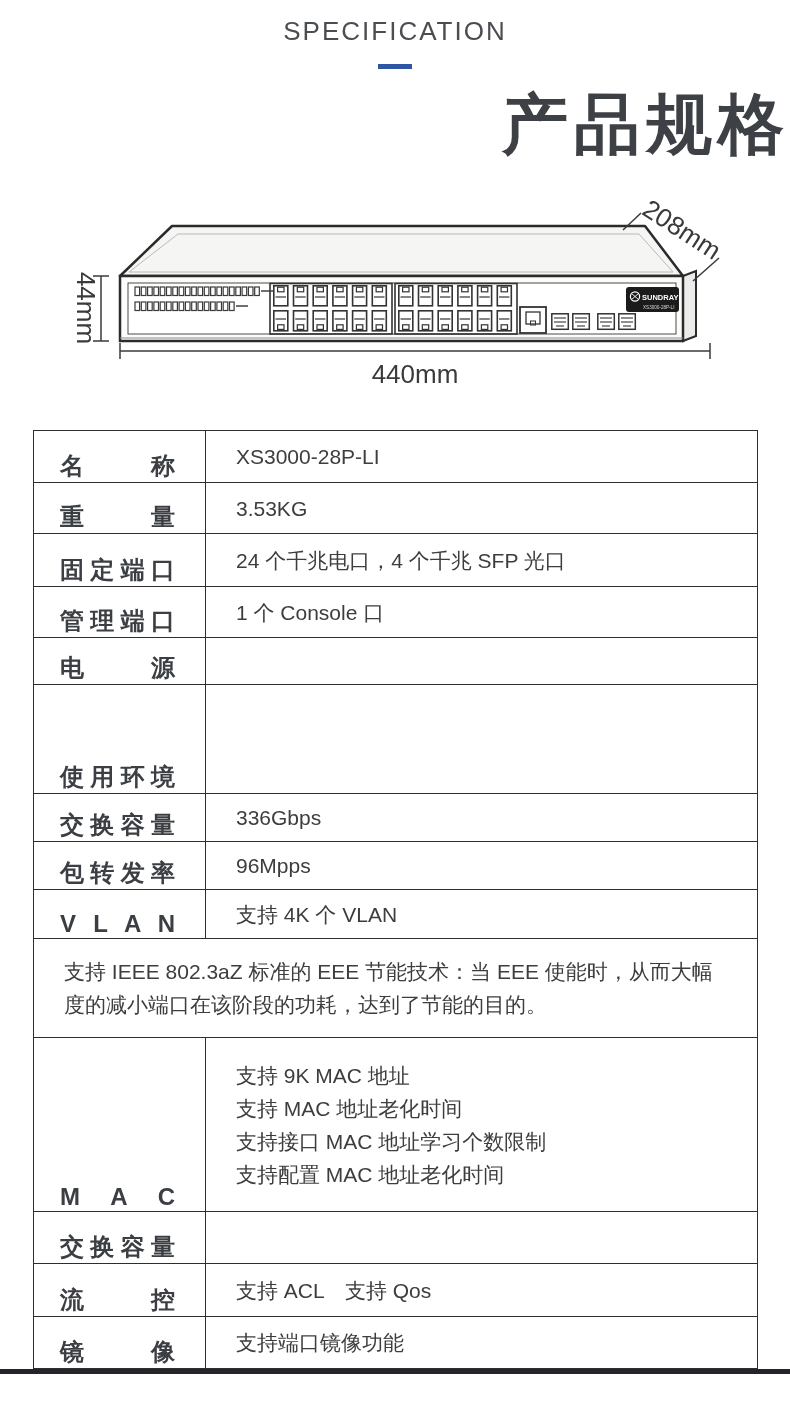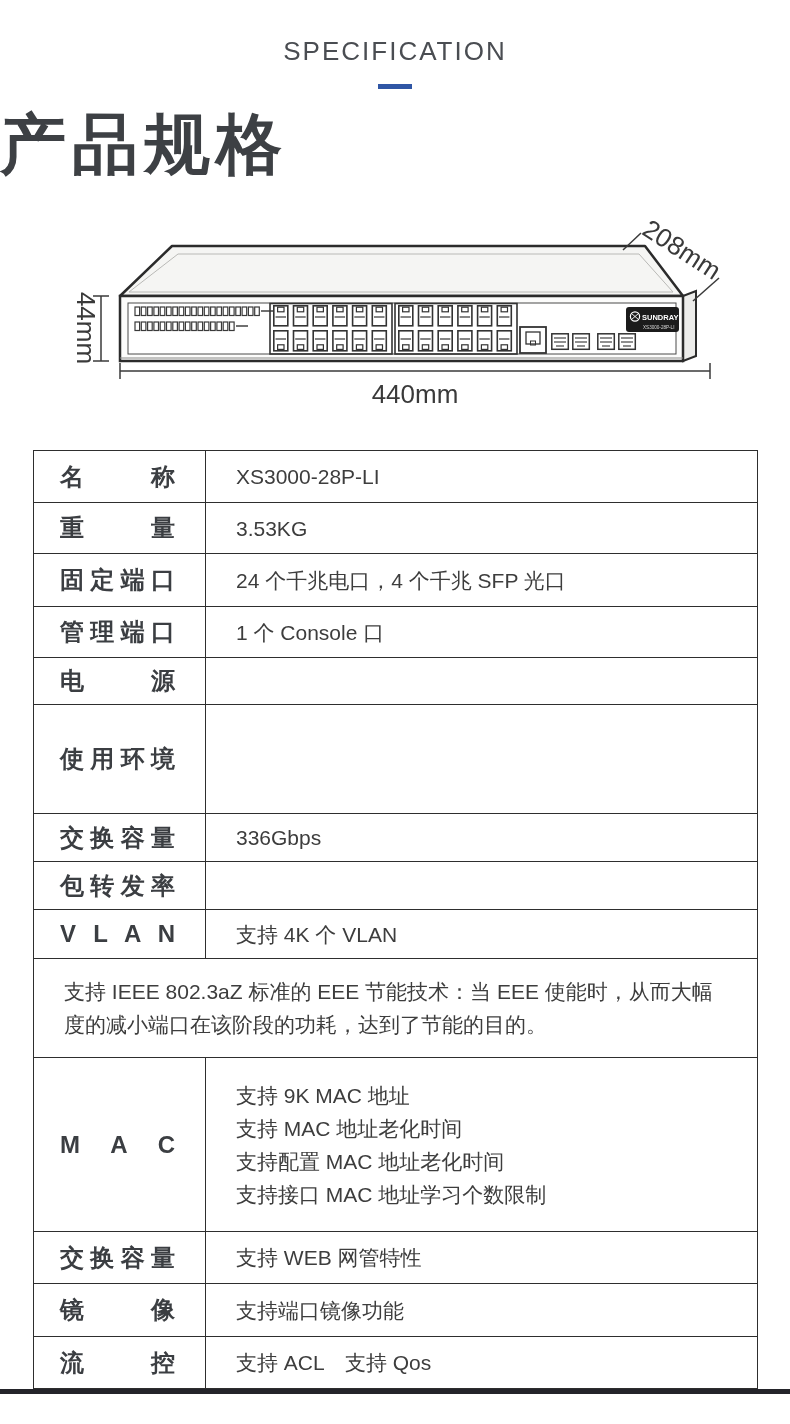--- a/index.html
+++ b/index.html
@@ -3,45 +3,45 @@
 <meta charset="utf-8">
 <style>
   * { margin:0; padding:0; box-sizing:border-box; }
   html,body { background:#ffffff; }
   body {
     width:790px; height:1424px; overflow:hidden;
     font-family:"Liberation Sans","DejaVu Sans",sans-serif;
     color:#3d4044;
   }
   .eyebrow {
-    margin-top:36px; text-align:center;
+    margin-top:16px; text-align:center;
     font-size:26px; letter-spacing:2px; color:#4a4d52; font-weight:400;
   }
   .accent-dash {
     width:34px; height:5px; background:#2f56a5;
     margin:17px auto 0 auto;
   }
   .page-title {
-    margin-top:14px; text-align:left;
+    margin-top:14px; text-align:right;
     font-size:66px; font-weight:700; letter-spacing:6px; color:#3d4044;
     line-height:82px;
   }
   .diagram-wrap { margin:26px 25px 0 25px; }
   svg text { font-family:"Liberation Sans","DejaVu Sans",sans-serif; }
 
   .spec-table {
     margin:30px 32px 0 33px;
     border:1px solid #2e2e2e;
   }
   .spec-row { display:flex; border-top:1px solid #2e2e2e; align-items:stretch; }
   .spec-row:first-child { border-top:none; }
   .spec-label {
     width:172px; flex:0 0 172px;
     border-right:1px solid #2e2e2e;
-    display:flex; align-items:center;
+    display:flex; align-items:flex-end;
     font-size:24px; font-weight:600; color:#3b3e42;
   }
   .spec-label span {
     display:block; width:100%; padding:0 30px 0 26px;
     text-align:justify; text-align-last:justify;
   }
   .spec-value {
     flex:1 1 auto;
     display:flex; flex-direction:column; justify-content:center;
     padding:7px 24px 7px 30px;
@@ -272,20 +272,23 @@
         <span>交换容量</span>
       </div>
     <div class="spec-value">
         <span class="line">336Gbps</span>
       </div>
   </div>
   <div class="spec-row">
     <div class="spec-label">
         <span>包转发率</span>
       </div>
+    <div class="spec-value">
+        <span class="line">96Mpps</span>
+      </div>
   </div>
   <div class="spec-row">
     <div class="spec-label">
         <span>V L A N</span>
       </div>
     <div class="spec-value">
         <span class="line">支持 4K 个 VLAN</span>
       </div>
   </div>
   <div class="spec-row">
@@ -293,43 +296,40 @@
         <span class="line">支持 IEEE 802.3aZ 标准的 EEE 节能技术：当 EEE 使能时，从而大幅度的减小端口在该阶段的功耗，达到了节能的目的。</span>
       </div>
   </div>
   <div class="spec-row">
     <div class="spec-label">
         <span>M A C</span>
       </div>
     <div class="spec-value">
       <span class="line">支持 9K MAC 地址</span>
       <span class="line">支持 MAC 地址老化时间</span>
+      <span class="line">支持接口 MAC 地址学习个数限制</span>
       <span class="line">支持配置 MAC 地址老化时间</span>
-      <span class="line">支持接口 MAC 地址学习个数限制</span>
     </div>
   </div>
   <div class="spec-row">
     <div class="spec-label">
         <span>交换容量</span>
       </div>
-    <div class="spec-value">
-        <span class="line">支持 WEB 网管特性</span>
+  </div>
+  <div class="spec-row">
+    <div class="spec-label">
+        <span>流控</span>
+      </div>
+    <div class="spec-value">
+        <span class="line">支持 ACL　支持 Qos</span>
       </div>
   </div>
   <div class="spec-row">
     <div class="spec-label">
         <span>镜像</span>
       </div>
     <div class="spec-value">
         <span class="line">支持端口镜像功能</span>
       </div>
   </div>
-  <div class="spec-row">
-    <div class="spec-label">
-        <span>流控</span>
-      </div>
-    <div class="spec-value">
-        <span class="line">支持 ACL　支持 Qos</span>
-      </div>
-  </div>
 </div>
 
 <div class="footer-bar"></div>
 
 </body></html>

